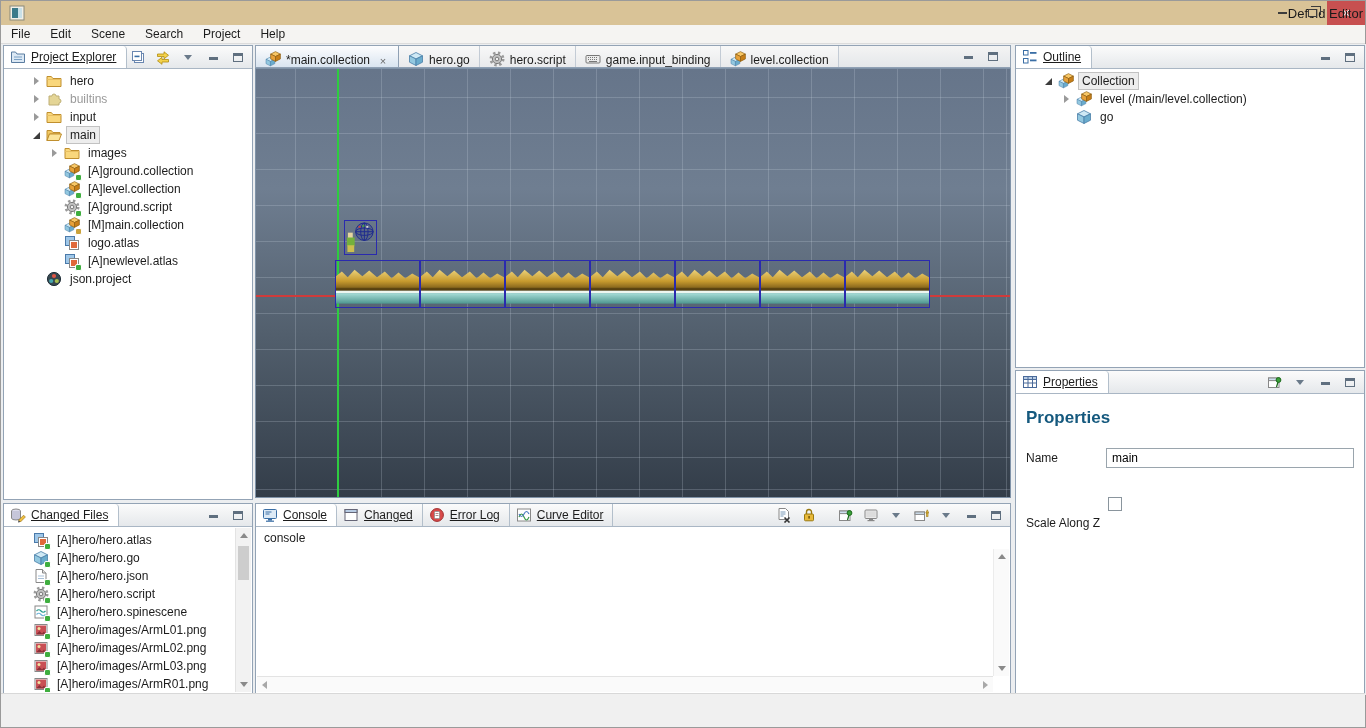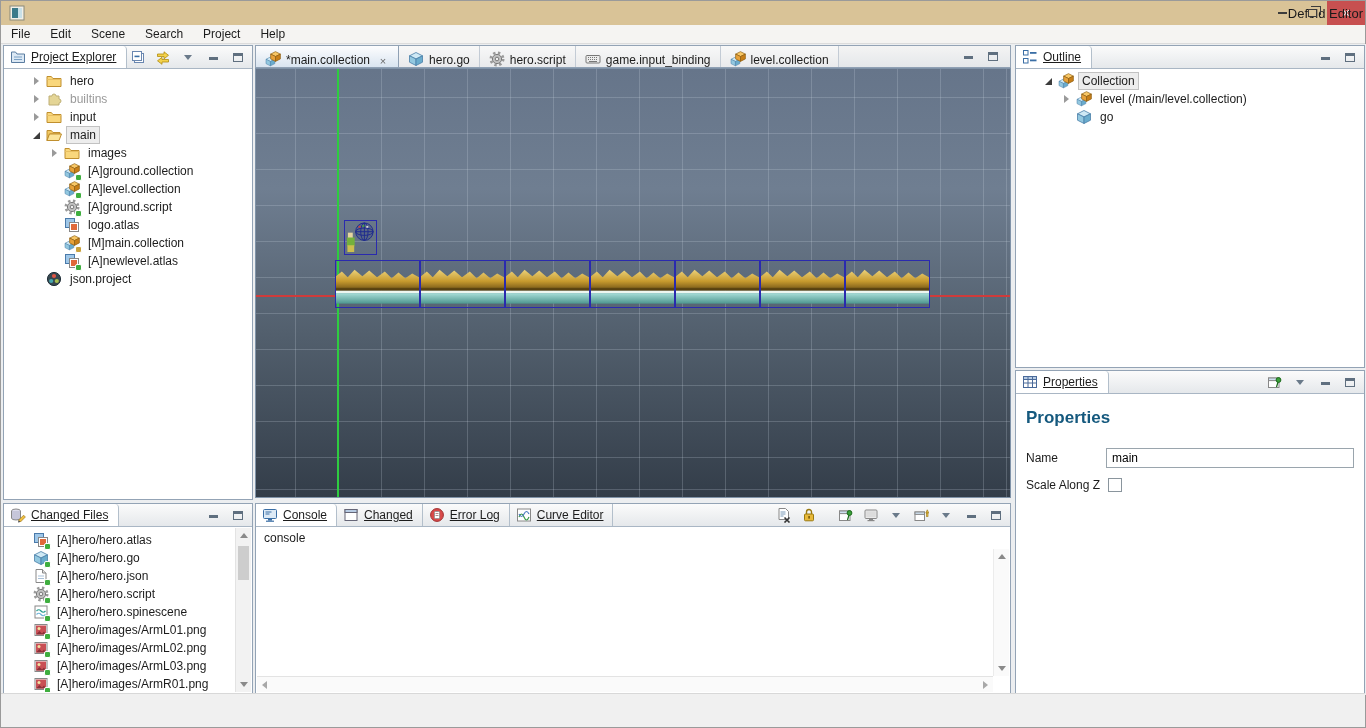--- a/index.html
+++ b/index.html
@@ -431,34 +431,34 @@
                 <use href="#s-gear"></use>
               </svg>
               <i class="badge"></i>
             </span>
             <span class="lbl">[A]ground.script</span>
           </div>
         <div class="row d2">
             <span class="exp"></span>
             <span class="ico">
               <svg>
-                <use href="#s-atlas"></use>
-              </svg>
-            </span>
-            <span class="lbl">logo.atlas</span>
+                <use href="#s-collection"></use>
+              </svg>
+              <i class="badge mod"></i>
+            </span>
+            <span class="lbl">[M]main.collection</span>
           </div>
         <div class="row d2">
             <span class="exp"></span>
             <span class="ico">
               <svg>
-                <use href="#s-collection"></use>
-              </svg>
-              <i class="badge mod"></i>
-            </span>
-            <span class="lbl">[M]main.collection</span>
+                <use href="#s-atlas"></use>
+              </svg>
+            </span>
+            <span class="lbl">logo.atlas</span>
           </div>
         <div class="row d2">
             <span class="exp"></span>
             <span class="ico">
               <svg>
                 <use href="#s-atlas"></use>
               </svg>
               <i class="badge"></i>
             </span>
             <span class="lbl">[A]newlevel.atlas</span>
@@ -870,21 +870,21 @@
             </div>
         </div>
       </div>
       <div class="props-body">
         <div class="props-heading">Properties</div>
         <div class="prop-row">
           <span class="prop-label">Name</span>
           <input class="prop-input" type="text" value="main" style="">
         </div>
         <div class="prop-row">
-          <span class="prop-label" style="width:auto;margin-right:8px;">Scale Along Z</span>
+          <span class="prop-label" style="width:auto;margin-right:8px;margin-top:38px;">Scale Along Z</span>
           <span class="prop-check"></span>
         </div>
       </div>
     </div>
 
   </div>
 
   <div class="statusbar"></div>
 </div>
 

